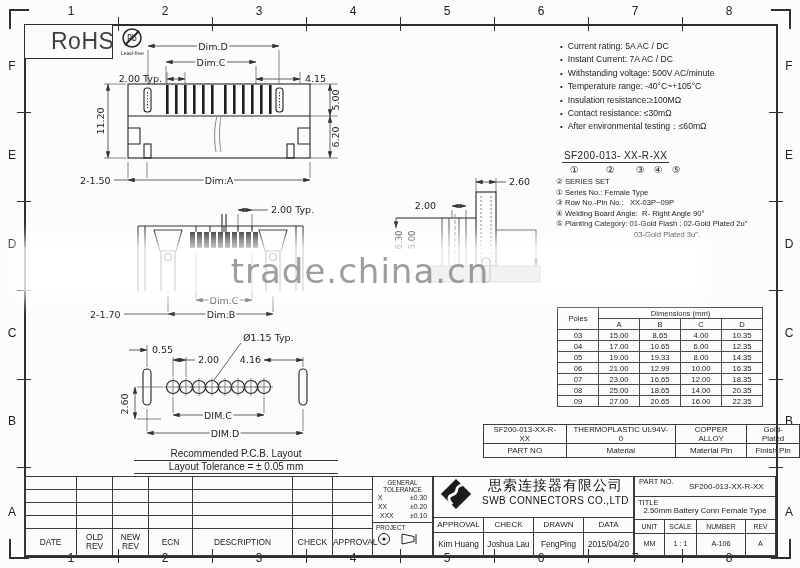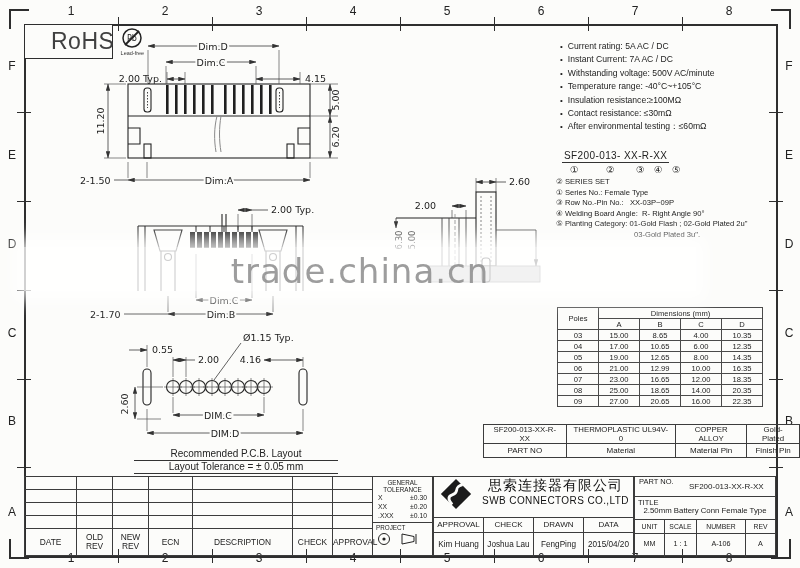--- a/index.html
+++ b/index.html
@@ -484,21 +484,21 @@
     <tr>
           <td>04</td>
           <td>17.00</td>
           <td>10.65</td>
           <td>6.00</td>
           <td>12.35</td>
         </tr>
     <tr>
           <td>05</td>
           <td>19.00</td>
-          <td>12.65</td>
+          <td>19.33</td>
           <td>8.00</td>
           <td>14.35</td>
         </tr>
     <tr>
           <td>06</td>
           <td>21.00</td>
           <td>12.99</td>
           <td>10.00</td>
           <td>16.35</td>
         </tr>

